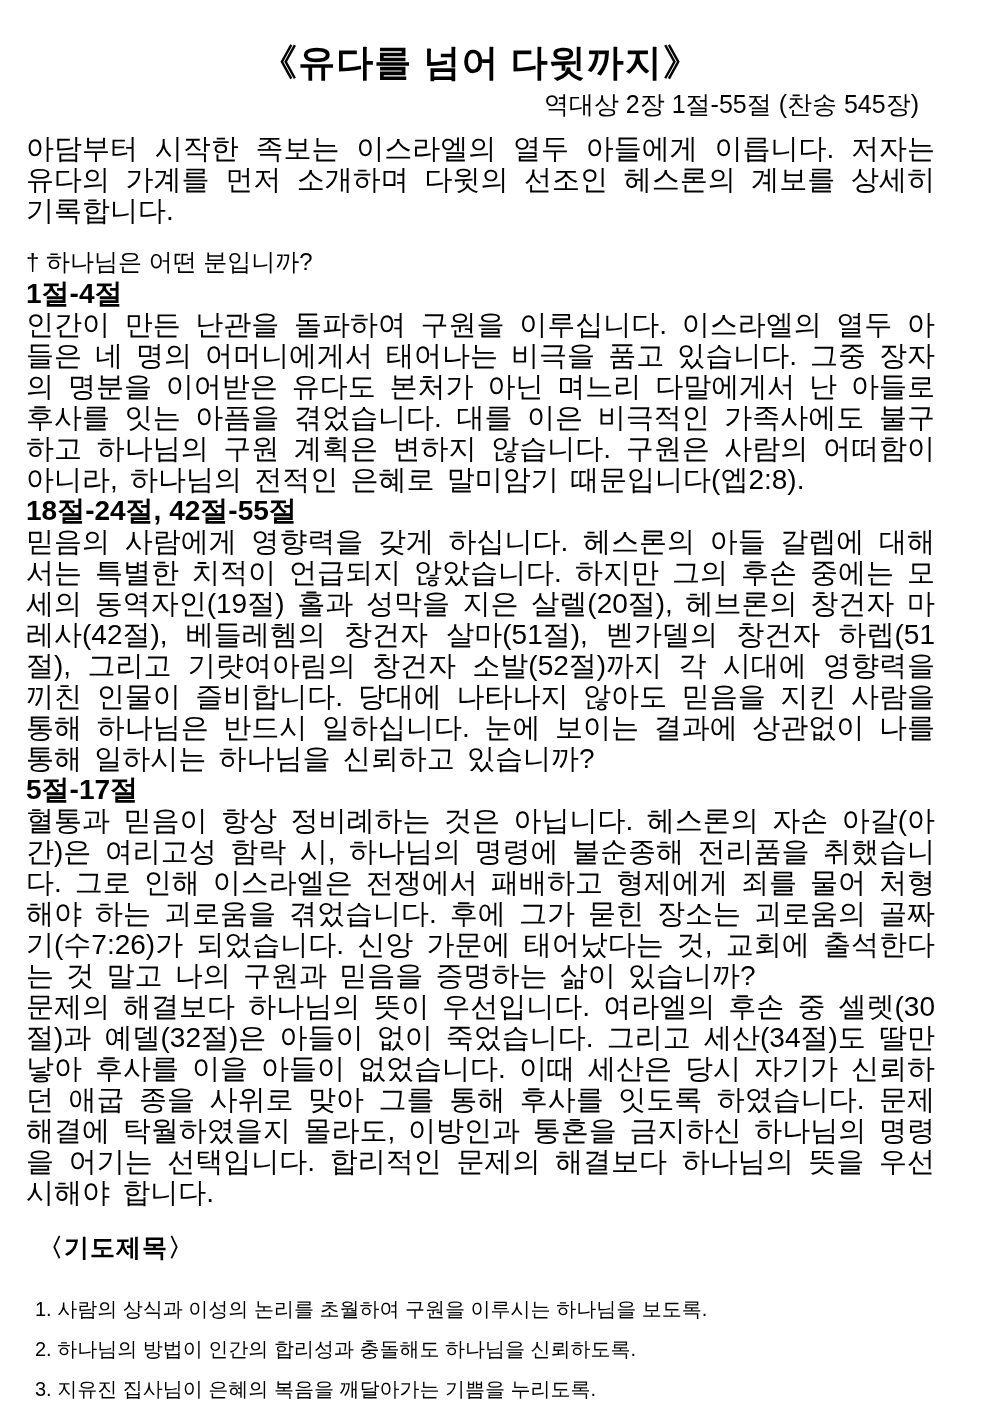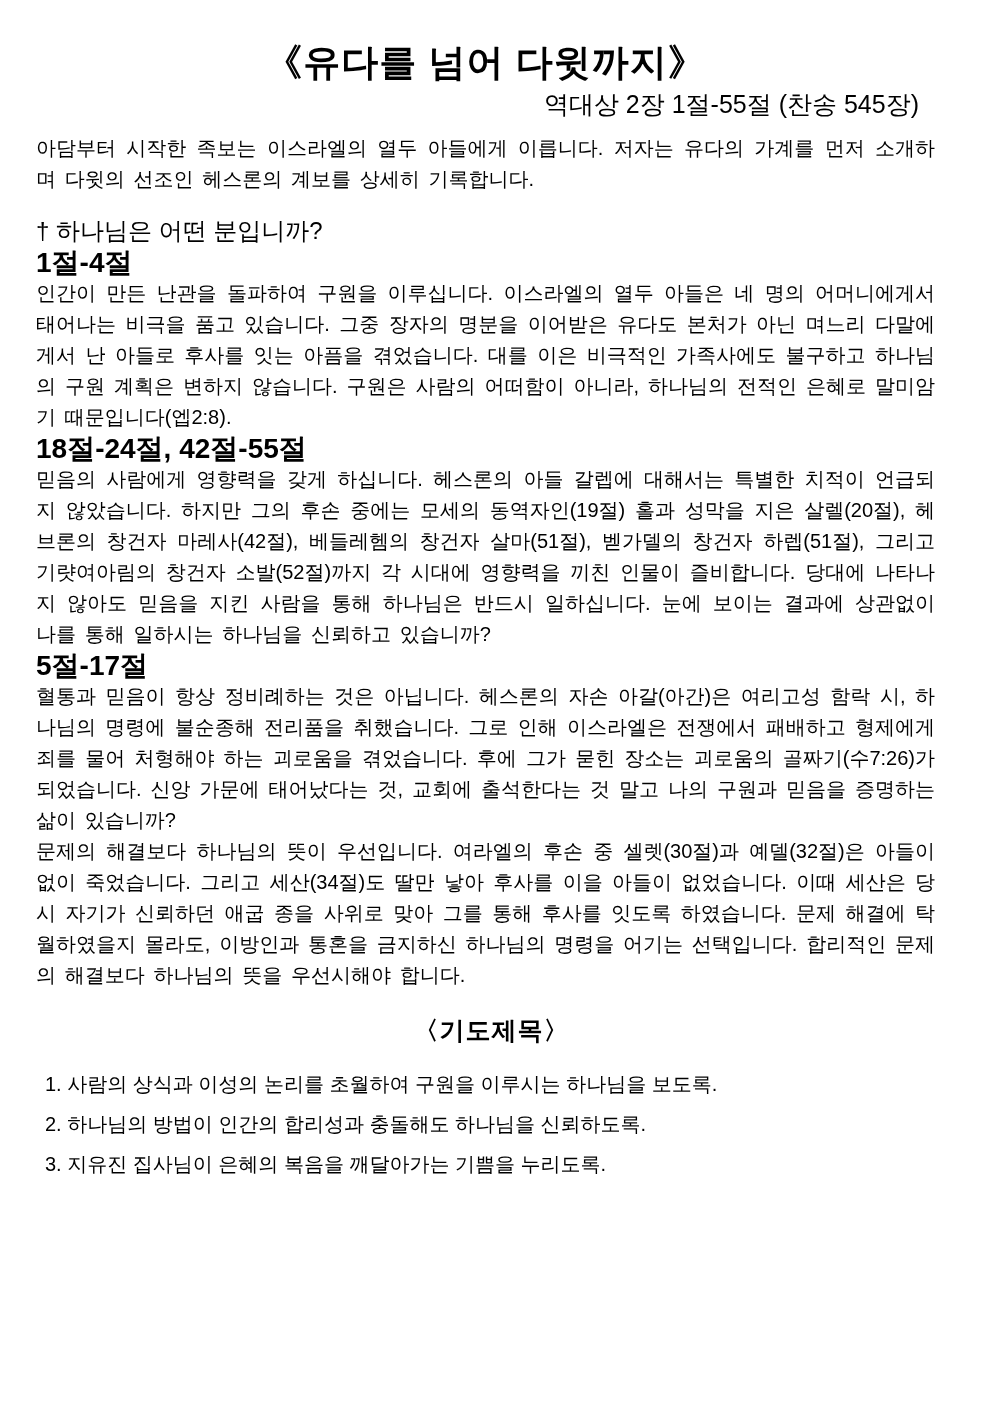--- a/index.html
+++ b/index.html
@@ -8,41 +8,41 @@
     background: #ffffff;
   }
   .page {
     position: relative;
     width: 992px;
     height: 1403px;
     box-sizing: border-box;
     background: #ffffff;
     color: #000000;
     font-family: "Liberation Sans", sans-serif;
-    padding: 42px 57px 0 36px;
+    padding: 42px 57px 0 26px;
     overflow: hidden;
   }
   .doc-title {
     margin: 0 0 4px 0;
     text-align: center;
     font-size: 37px;
     font-weight: 800;
     letter-spacing: 1px;
     line-height: 1.15;
   }
   .doc-subtitle {
     margin: 0 16px 14px 0;
     text-align: right;
     font-size: 25px;
     font-weight: 400;
     line-height: 1.2;
   }
   .para {
     margin: 0;
-    font-size: 20px;
+    font-size: 28px;
     line-height: 31px;
     text-align: justify;
     word-spacing: 0.16em;
     word-break: break-all;
   }
   .para.intro {
     margin-bottom: 20px;
   }
   .section-header {
     margin: 6px 0 0 0;
@@ -50,26 +50,25 @@
     line-height: 32px;
     font-weight: 400;
   }
   .verse-heading {
     margin: 0;
     font-size: 28px;
     line-height: 31px;
     font-weight: 700;
   }
   .prayer-heading {
-    margin: 24px 0 24px 12px;
+    margin: 24px 0 32px 12px;
     font-size: 25px;
     line-height: 1.2;
     font-weight: 700;
     letter-spacing: 1px;
-    text-align: center;
   }
   .prayer-item {
     margin: 9px;
     font-size: 20px;
     line-height: 31px;
     text-align: left;
     word-break: break-all;
   }
 </style>
 </head>

